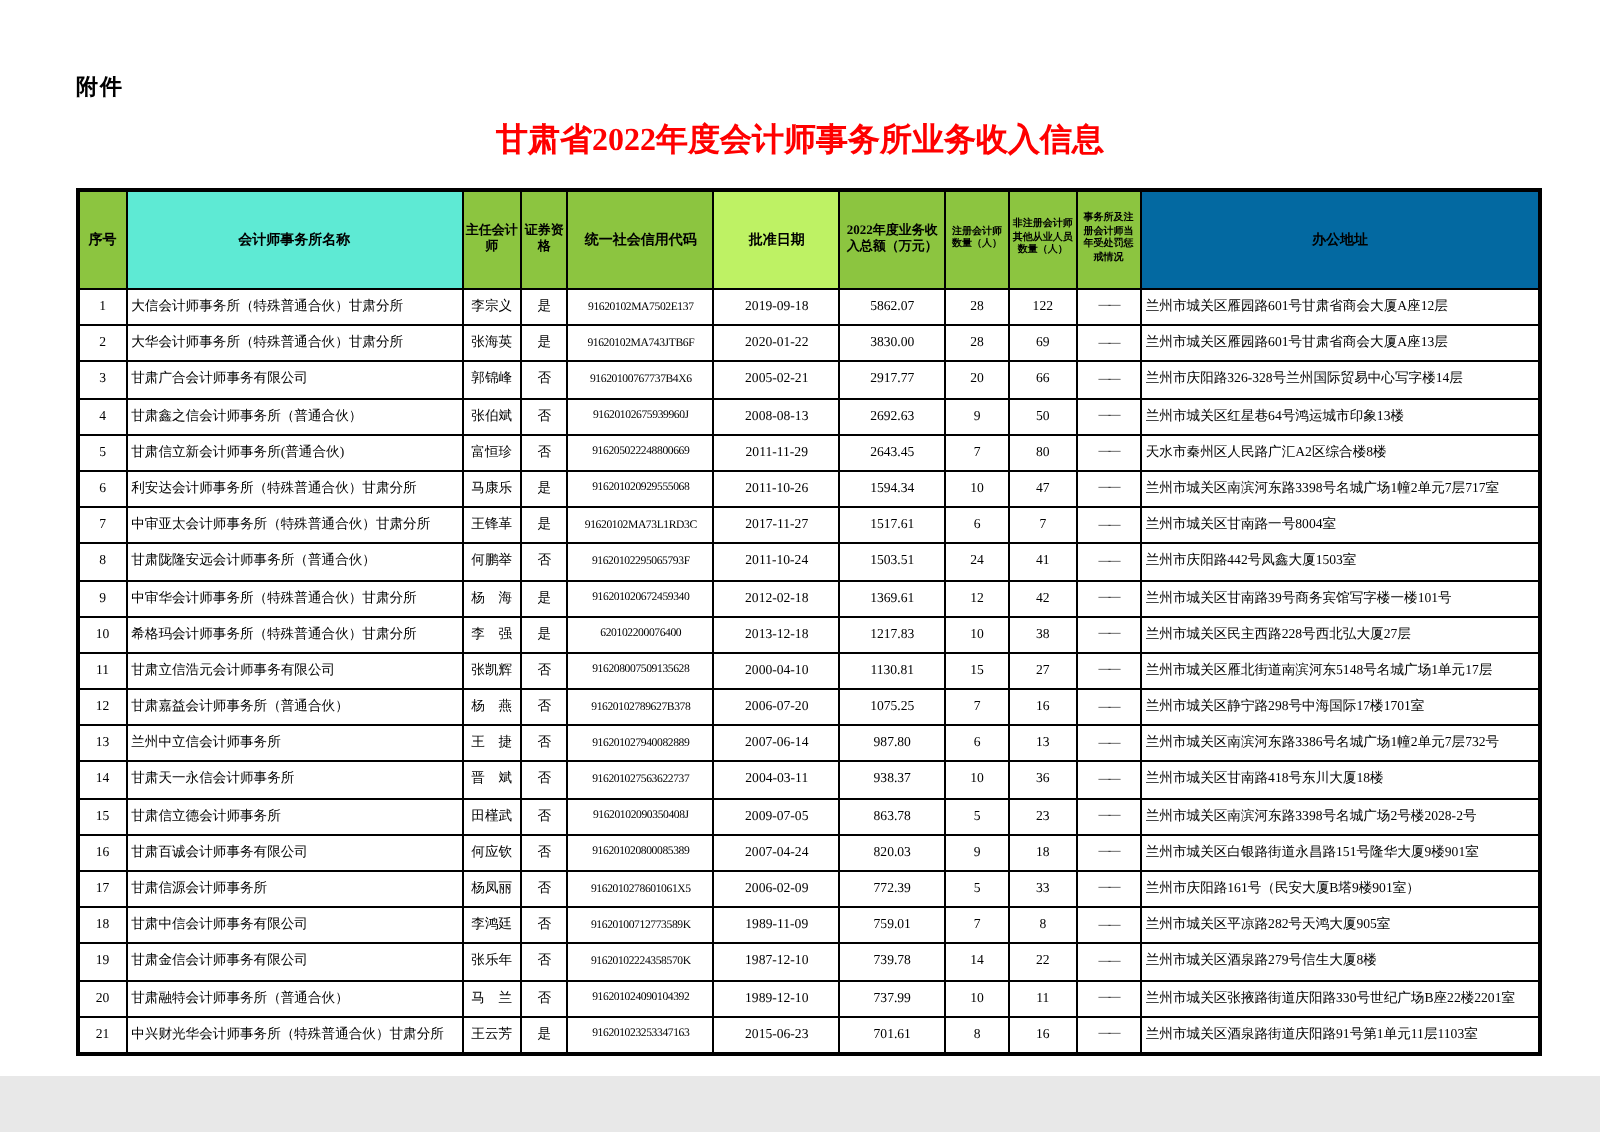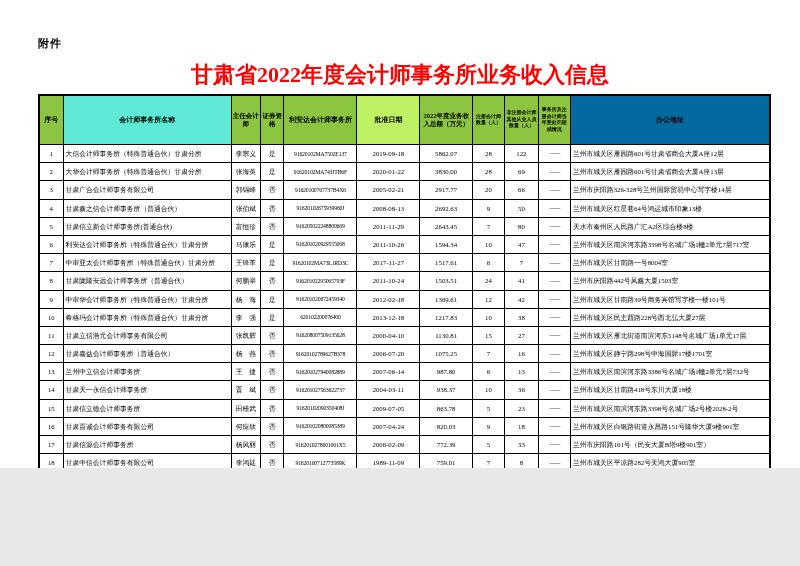--- a/index.html
+++ b/index.html
@@ -1,32 +1,32 @@
 <!DOCTYPE html>
 <html><head>
 <meta charset="utf-8">
 <style>
   html,body{margin:0;padding:0;background:#e8e8e8;}
   .page{
     position:relative;
-    width:800px;height:468px;
+    width:800px;height:538px;
     background:#ffffff;
     margin:0 auto;
     overflow:hidden;
     font-family:"Liberation Serif","DejaVu Serif",serif;
     color:#000;
   }
   .attachment{
     position:absolute;left:38px;top:36px;
     font-size:11px;font-weight:bold;letter-spacing:1px;
   }
   .doc-title{
     position:absolute;left:0;top:60px;width:100%;
     text-align:center;
-    font-size:22px;font-weight:bold;
+    font-size:16px;font-weight:bold;
   }
   .tbl-wrap{
     position:absolute;left:38px;top:94px;width:733px;
   }
   table.main{
     width:100%;
     border-collapse:collapse;
     table-layout:fixed;
     border:2px solid #000;
   }
@@ -77,21 +77,21 @@
           <col style="width: 4.6%;">
           <col style="width: 4.4%;">
           <col style="width: 27.3%;">
         </colgroup>
       <thead>
         <tr>
             <th style="background: rgb(140, 197, 64);">序号</th>
             <th style="background: #5eead4;">会计师事务所名称</th>
             <th class="fs-mid" style="background: rgb(140, 197, 64);">主任会计师</th>
             <th class="fs-mid" style="background: rgb(140, 197, 64);">证券资格</th>
-            <th style="background: rgb(140, 197, 64);">利安达会计师事务所</th>
+            <th style="background: rgb(140, 197, 64);">统一社会信用代码</th>
             <th style="background: #bef264;">批准日期</th>
             <th class="fs-mid" style="background: rgb(140, 197, 64);">2022年度业务收入总额（万元）</th>
             <th class="fs-small" style="background: rgb(140, 197, 64);">注册会计师数量（人）</th>
             <th class="fs-small" style="background: rgb(140, 197, 64);">非注册会计师其他从业人员数量（人）</th>
             <th class="fs-small" style="background: rgb(140, 197, 64);">事务所及注册会计师当年受处罚惩戒情况</th>
             <th style="background: #0369a1;">办公地址</th>
           </tr>
       </thead>
       <tbody>
           <tr>

